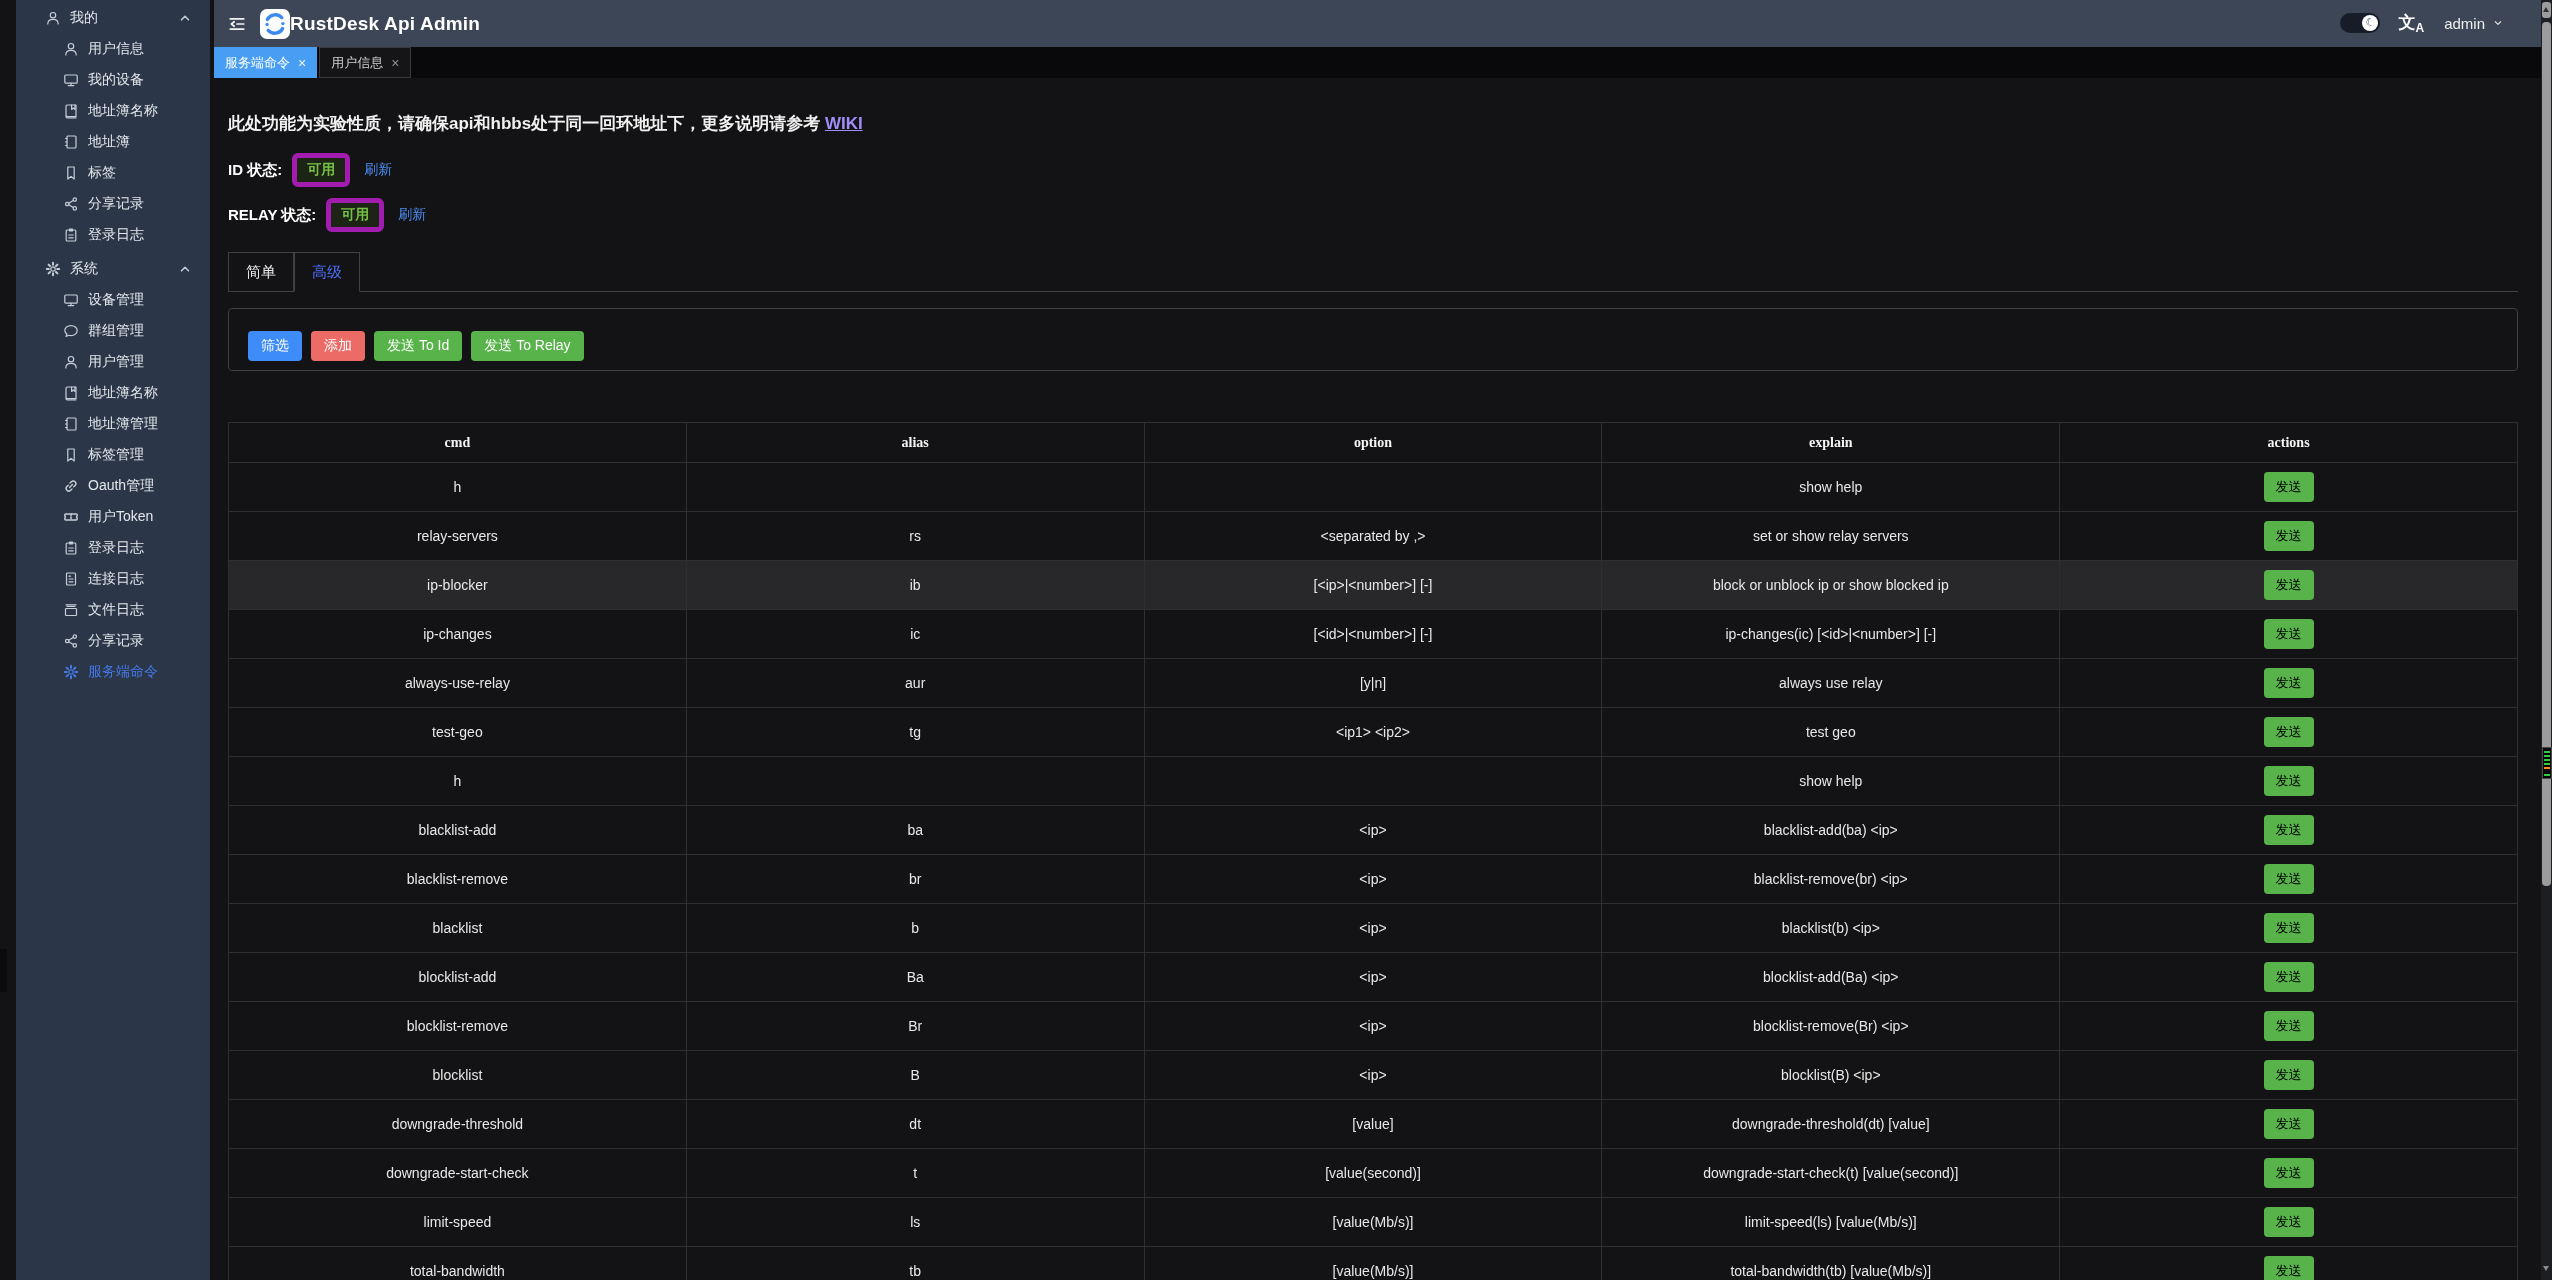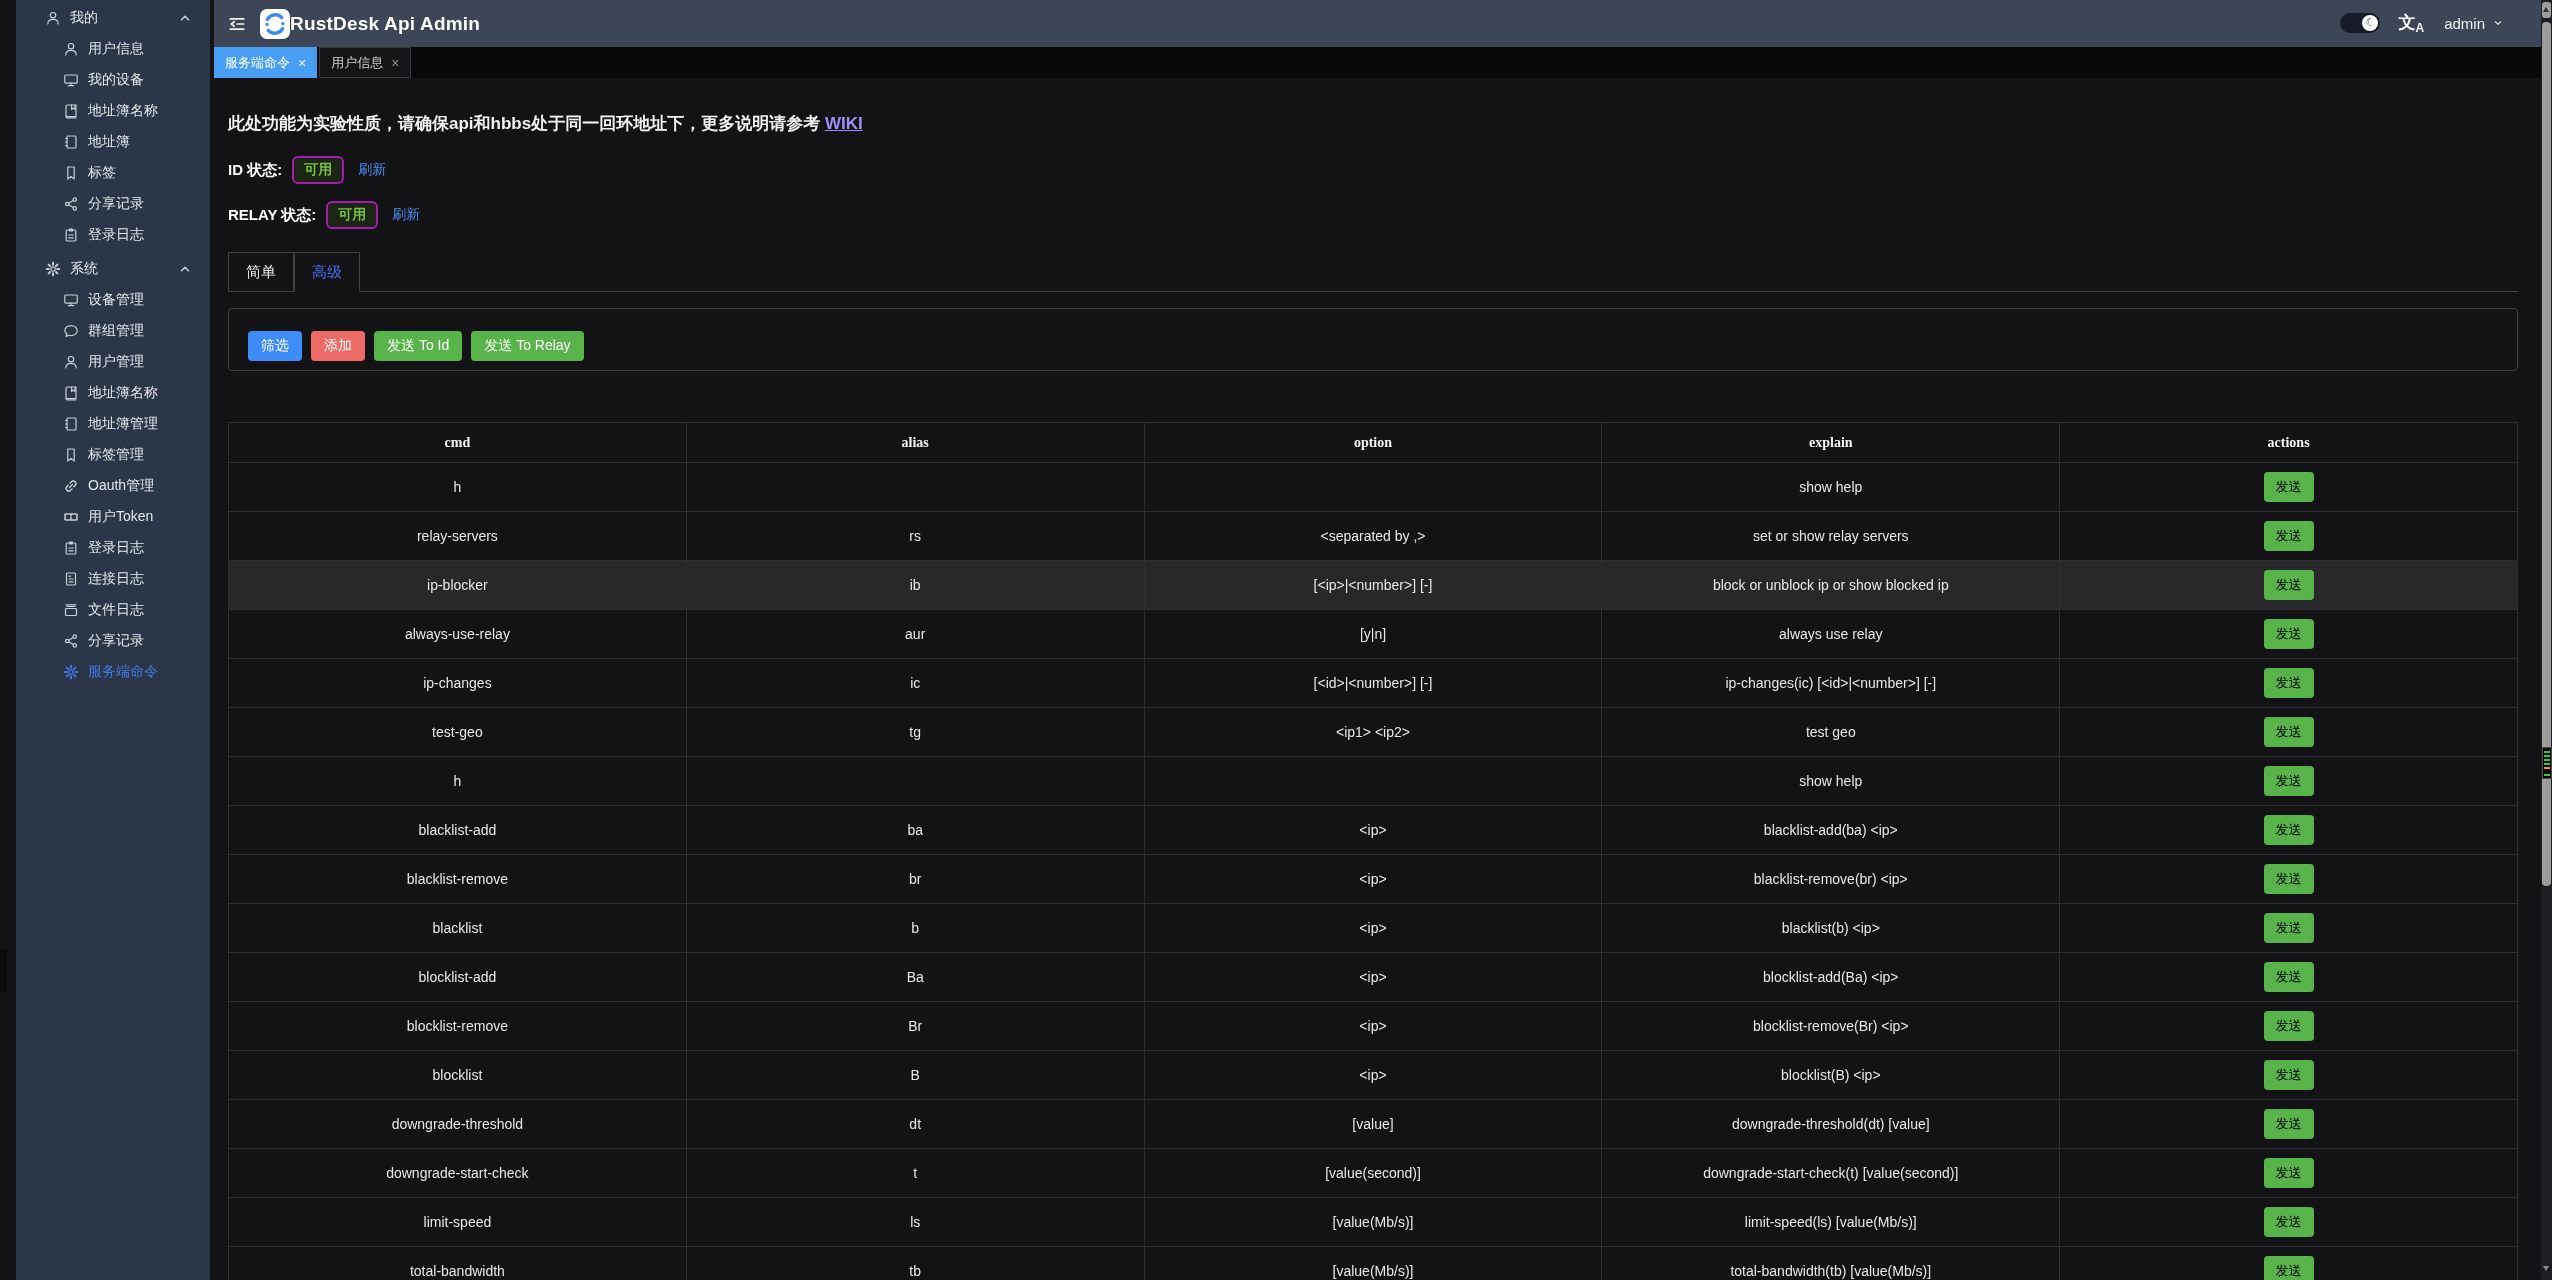--- a/index.html
+++ b/index.html
@@ -69,21 +69,21 @@
     position: absolute; left: 214px; top: 78px; right: 11px; bottom: 0;
     padding: 35px 23px 0 14px; background: #131315; overflow: hidden;
   }
   .notice { font-size: 17px; font-weight: 700; color: #f1f1f1; line-height: 22px; margin-bottom: 21px; }
   .notice a { color: #a18df8; text-decoration: underline; cursor: pointer; }
 
   .status-row { display: flex; align-items: center; height: 28px; margin-bottom: 17px; }
   .status-label { font-size: 15px; font-weight: 700; color: #ffffff; margin-right: 10px; }
   .badge {
     display: inline-block; padding: 3px 10px; border-radius: 6px;
-    border: 2px solid #a21caf; color: #76c043; background: #1b2415;
+    border: 5px solid #a21caf; color: #76c043; background: #1b2415;
     font-size: 14px; font-weight: 700;
   }
   .refresh { margin-left: 14px; font-size: 14px; color: #4c8ef5; cursor: pointer; }
 
   .mode-tabs { display: flex; border-bottom: 1px solid #414144; margin-top: 23px; }
   .mtab {
     padding: 9px 17px; font-size: 15px; line-height: 20px; color: #ededed;
     border: 1px solid #414144; margin-bottom: -1px; cursor: pointer; background: transparent;
   }
   .mtab.active { color: #4d6ffa; background: #131315; border-bottom-color: #131315; }
@@ -445,31 +445,31 @@
           <td><button class="send-btn">发送</button></td>
         </tr>
         <tr class="hl">
           <td>ip-blocker</td>
           <td>ib</td>
           <td>[&lt;ip&gt;|&lt;number&gt;] [-]</td>
           <td>block or unblock ip or show blocked ip</td>
           <td><button class="send-btn">发送</button></td>
         </tr>
         <tr class="">
+          <td>ip-changes</td>
+          <td>ic</td>
+          <td>[&lt;id&gt;|&lt;number&gt;] [-]</td>
+          <td>ip-changes(ic) [&lt;id&gt;|&lt;number&gt;] [-]</td>
+          <td><button class="send-btn">发送</button></td>
+        </tr>
+        <tr class="">
           <td>always-use-relay</td>
           <td>aur</td>
           <td>[y|n]</td>
           <td>always use relay</td>
-          <td><button class="send-btn">发送</button></td>
-        </tr>
-        <tr class="">
-          <td>ip-changes</td>
-          <td>ic</td>
-          <td>[&lt;id&gt;|&lt;number&gt;] [-]</td>
-          <td>ip-changes(ic) [&lt;id&gt;|&lt;number&gt;] [-]</td>
           <td><button class="send-btn">发送</button></td>
         </tr>
         <tr class="">
           <td>test-geo</td>
           <td>tg</td>
           <td>&lt;ip1&gt; &lt;ip2&gt;</td>
           <td>test geo</td>
           <td><button class="send-btn">发送</button></td>
         </tr>
         <tr class="">

